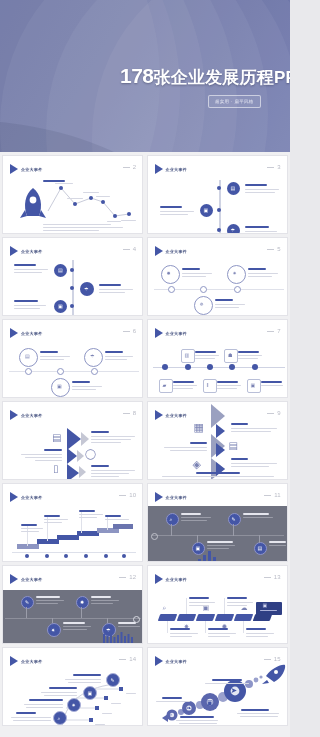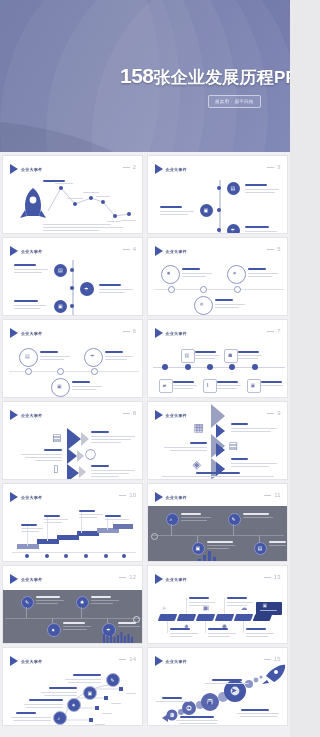--- a/index.html
+++ b/index.html
@@ -69,21 +69,21 @@
       <div class="arc" style="left:-180px;top:-115px;width:385px;height:425px;background:rgba(255,255,255,.05);"></div>
       <div class="arc" style="left:-135px;top:-100px;width:372px;height:412px;background:rgba(255,255,255,.05);"></div>
       <div class="arc" style="left:-90px;top:-85px;width:358px;height:398px;background:rgba(255,255,255,.05);"></div>
       <div class="arc" style="left:-45px;top:-72px;width:345px;height:386px;background:rgba(255,255,255,.05);"></div>
       <div class="arc" style="left:0px;top:-60px;width:332px;height:374px;background:rgba(255,255,255,.05);"></div>
       <div class="arc" style="left:46px;top:-48px;width:318px;height:360px;background:rgba(255,255,255,.05);"></div>
       <div class="arc" style="left:92px;top:-36px;width:305px;height:348px;background:rgba(255,255,255,.05);"></div>
       <div class="arc" style="left:-300px;top:120px;width:520px;height:330px;background:rgba(30,35,70,.10);"></div>
     </div>
     <div class="cover-title">
-      <span class="num">158</span><span>张企业发展历程PPT</span>
+      <span class="num">178</span><span>张企业发展历程PPT</span>
     </div>
     <div class="cover-badge">超实用 · 扁平风格</div>
   </div>
 
   <div class="grid">
 
     <div class="slide">
         <div class="body">
       <div class="shead">
         <span class="play"></span>

